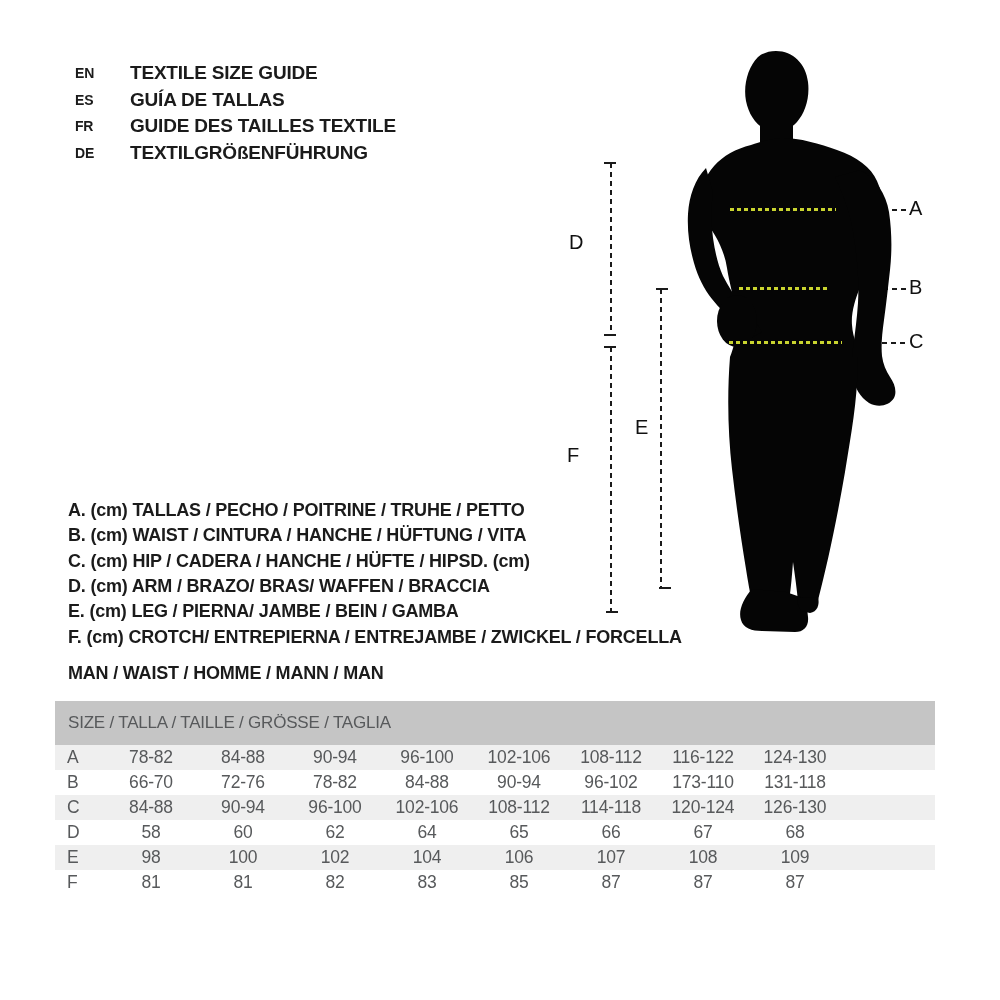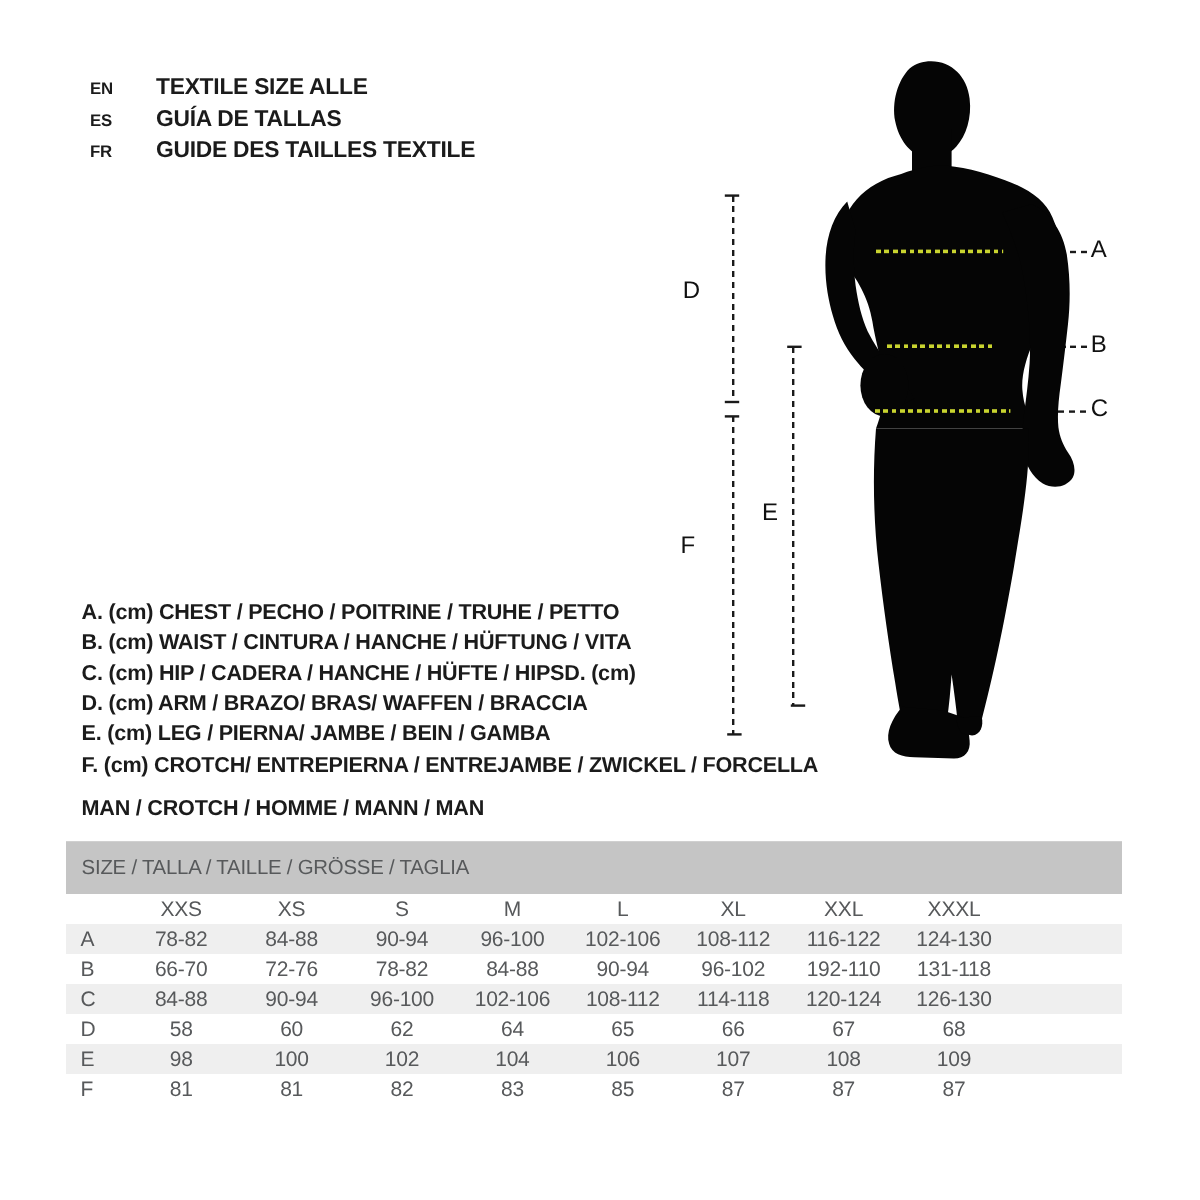--- a/index.html
+++ b/index.html
@@ -78,29 +78,33 @@
   .tbl-cell.rowlabel{justify-content:flex-start;padding-left:12px;}
 </style>
 </head>
 <body>
 
 <div class="page">
 
   <section class="lang-block" id="langList">
       <div class="lang-row">
         <span class="lang-code">EN</span>
-        <span class="lang-label">TEXTILE SIZE ALLE</span>
+        <span class="lang-label">TEXTILE SIZE GUIDE</span>
       </div>
       <div class="lang-row">
         <span class="lang-code">ES</span>
         <span class="lang-label">GUÍA DE TALLAS</span>
       </div>
       <div class="lang-row">
         <span class="lang-code">FR</span>
         <span class="lang-label">GUIDE DES TAILLES TEXTILE</span>
+      </div>
+      <div class="lang-row">
+        <span class="lang-code">DE</span>
+        <span class="lang-label">TEXTILGRÖßENFÜHRUNG</span>
       </div>
     </section>
 
   <div class="figure">
 
     <div class="dash-h" id="lineA-black"></div>
     <div class="dash-h" id="lineB-black"></div>
     <div class="dash-h" id="lineC-black"></div>
     <div class="dash-v" id="lineD"></div>
     <div class="dash-v" id="lineE"></div>
@@ -139,66 +143,54 @@
 
     <div class="fig-label" id="labelA">A</div>
     <div class="fig-label" id="labelB">B</div>
     <div class="fig-label" id="labelC">C</div>
     <div class="fig-label" id="labelD">D</div>
     <div class="fig-label" id="labelE">E</div>
     <div class="fig-label" id="labelF">F</div>
   </div>
 
   <section class="legend" id="legendList">
-      <div class="legend-row">A. (cm) CHEST / PECHO / POITRINE / TRUHE / PETTO</div>
+      <div class="legend-row">A. (cm) TALLAS / PECHO / POITRINE / TRUHE / PETTO</div>
       <div class="legend-row">B. (cm) WAIST / CINTURA / HANCHE / HÜFTUNG / VITA</div>
       <div class="legend-row">C. (cm) HIP / CADERA / HANCHE / HÜFTE / HIPSD. (cm)</div>
       <div class="legend-row">D. (cm) ARM / BRAZO/ BRAS/ WAFFEN / BRACCIA</div>
       <div class="legend-row">E. (cm) LEG / PIERNA/ JAMBE / BEIN / GAMBA</div>
       <div class="legend-row">F. (cm) CROTCH/ ENTREPIERNA / ENTREJAMBE / ZWICKEL / FORCELLA</div>
     </section>
 
-  <div class="gender-line">MAN / CROTCH / HOMME / MANN / MAN</div>
+  <div class="gender-line">MAN / WAIST / HOMME / MANN / MAN</div>
 
   <div class="size-table">
     <div class="tbl-header">SIZE / TALLA / TAILLE / GRÖSSE / TAGLIA</div>
     <div id="tblBody">
-        <div class="tbl-row">
-          <div class="tbl-cell rowlabel"></div>
-          <div class="tbl-cell">XXS</div>
-          <div class="tbl-cell">XS</div>
-          <div class="tbl-cell">S</div>
-          <div class="tbl-cell">M</div>
-          <div class="tbl-cell">L</div>
-          <div class="tbl-cell">XL</div>
-          <div class="tbl-cell">XXL</div>
-          <div class="tbl-cell">XXXL</div>
-          <div class="tbl-cell"></div>
-        </div>
         <div class="tbl-row stripe">
           <div class="tbl-cell rowlabel">A</div>
           <div class="tbl-cell">78-82</div>
           <div class="tbl-cell">84-88</div>
           <div class="tbl-cell">90-94</div>
           <div class="tbl-cell">96-100</div>
           <div class="tbl-cell">102-106</div>
           <div class="tbl-cell">108-112</div>
           <div class="tbl-cell">116-122</div>
           <div class="tbl-cell">124-130</div>
           <div class="tbl-cell"></div>
         </div>
         <div class="tbl-row">
           <div class="tbl-cell rowlabel">B</div>
           <div class="tbl-cell">66-70</div>
           <div class="tbl-cell">72-76</div>
           <div class="tbl-cell">78-82</div>
           <div class="tbl-cell">84-88</div>
           <div class="tbl-cell">90-94</div>
           <div class="tbl-cell">96-102</div>
-          <div class="tbl-cell">192-110</div>
+          <div class="tbl-cell">173-110</div>
           <div class="tbl-cell">131-118</div>
           <div class="tbl-cell"></div>
         </div>
         <div class="tbl-row stripe">
           <div class="tbl-cell rowlabel">C</div>
           <div class="tbl-cell">84-88</div>
           <div class="tbl-cell">90-94</div>
           <div class="tbl-cell">96-100</div>
           <div class="tbl-cell">102-106</div>
           <div class="tbl-cell">108-112</div>

